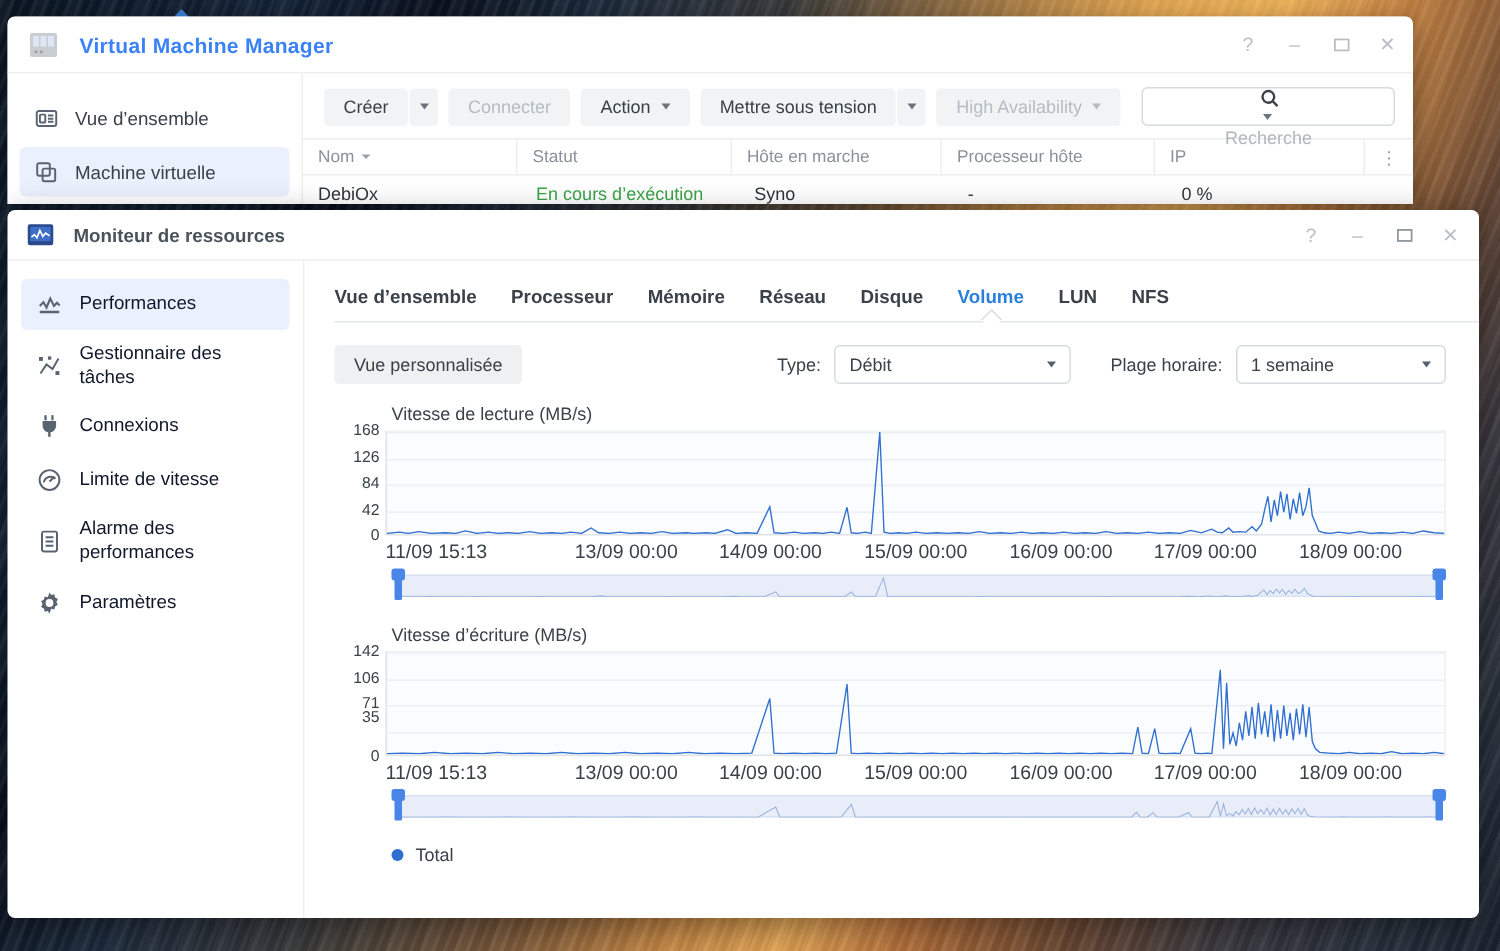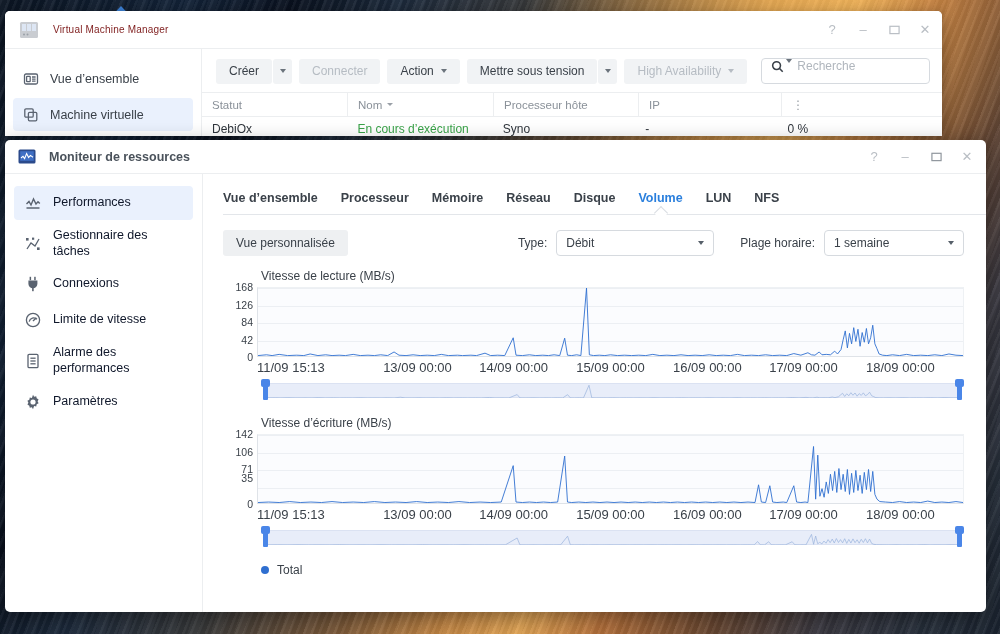--- a/index.html
+++ b/index.html
@@ -54,21 +54,21 @@
     display: flex; align-items: center;
     padding: 0 10px 0 14px;
     border-bottom: 1px solid #eceef0;
     background: #fff;
   }
   .vmm-app-icon {
     width: 20px; height: 18px; margin-right: 14px;
     position: relative; flex: 0 0 auto;
   }
   .vmm-title {
-    font-size: 10px; font-weight: normal; color: #7f1d1d; letter-spacing: 0.2px;
+    font-size: 14px; font-weight: bold; color: #3b82f6; letter-spacing: 0.2px;
   }
   .titlebar-spacer { flex: 1; }
   .win-btns { display: flex; align-items: center; gap: 17px; color: #b9bec4; }
   .win-btn { width: 14px; height: 14px; display: flex; align-items: center; justify-content: center;
              font-size: 13px; line-height: 1; cursor: default; }
   .vmm-body { display: flex; height: 87px; }
   .vmm-sidebar {
     width: 197px; border-right: 1px solid #eceef0; padding-top: 10px;
     background: #fff;
   }
@@ -95,21 +95,21 @@
   .tb-caretbtn {
     height: 25px; width: 19px; background: #f1f3f5; border-radius: 3px;
     display: flex; align-items: center; justify-content: center;
   }
   .caret { width: 0; height: 0; border-left: 3.5px solid transparent;
            border-right: 3.5px solid transparent; border-top: 4px solid #6b737c; }
   .caret.dim { border-top-color: #b6bcc3; }
   .tb-spacer { flex: 1; }
   .search-box {
     width: 190px; height: 26px; border: 1px solid #d6dadf; border-radius: 4px;
-    display: flex; gap: 5px; padding: 0 9px; background: #fff;
+    display: flex; align-items: center; gap: 5px; padding: 0 9px; background: #fff; flex-direction: column;
   }
   .search-ico { width: 12px; height: 12px; color: #3a4149; flex: 0 0 auto; }
   .search-ph { font-size: 12px; color: #b0b6bd; }
   .vmm-table { width: 100%; }
   .vmm-head-row {
     display: flex; height: 25px; align-items: center;
     border-top: 1px solid #eceef0; border-bottom: 1px solid #eceef0;
     font-size: 11.5px; color: #8a9199;
   }
   .vmm-head-row .cell { padding: 0 10px; border-right: 1px solid #eceef0; height: 25px;
@@ -319,25 +319,26 @@
                 <line x1="9.2" y1="9.2" x2="12.6" y2="12.6"></line>
             </svg>
           </span>
           <span class="caret" style="margin-left:-2px"></span>
           <span class="search-ph">Recherche</span>
         </div>
       </div>
 
       <div class="vmm-table">
         <div class="vmm-head-row">
-          <div class="cell c2">Statut</div>
           <div class="cell c1">
             <span>Nom</span>
             <span class="sortcaret"></span>
           </div>
+          <div class="cell c2">Statut</div>
+          <div class="cell c3">Hôte en marche</div>
           <div class="cell c5">Processeur hôte</div>
           <div class="cell c4">IP</div>
           <div class="cell c6">
               <span class="kebab">⋮</span>
             </div>
         </div>
         <div class="vmm-row">
           <div class="cell c1">DebiOx</div>
           <div class="cell c2 running">En cours d’exécution</div>
           <div class="cell c3">Syno</div>

